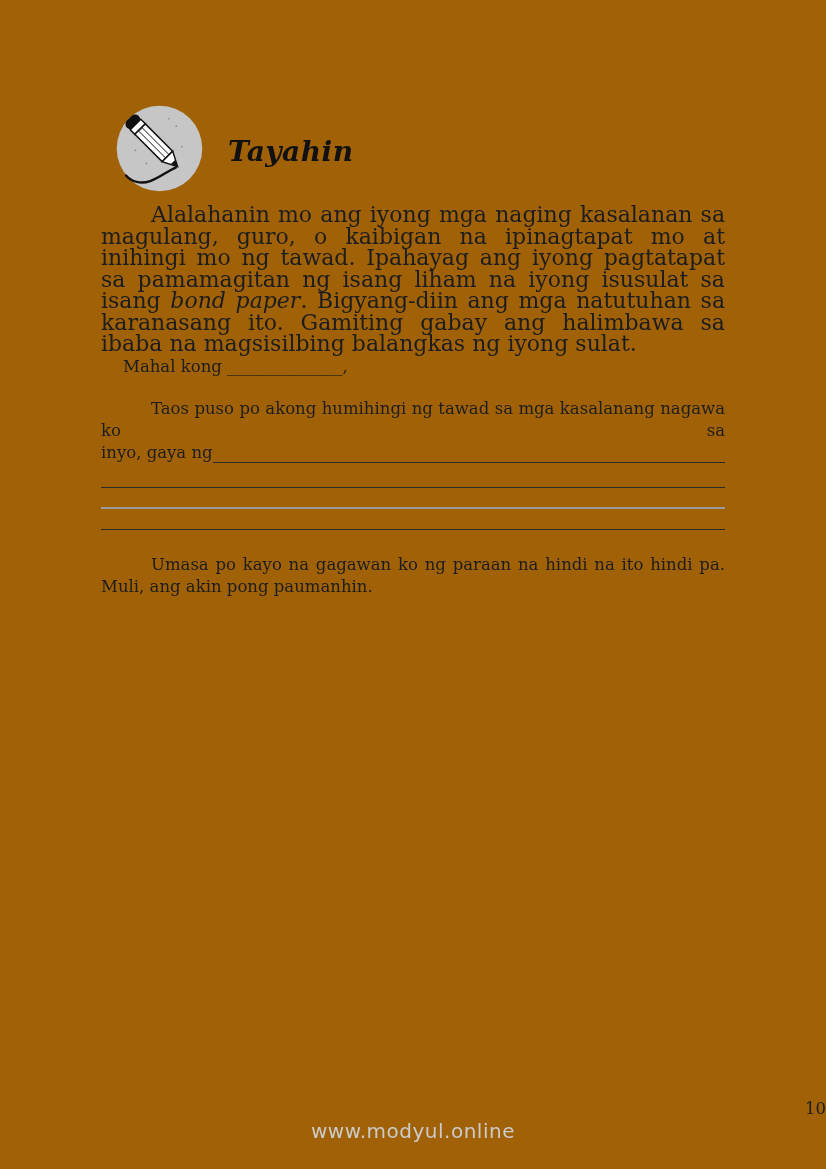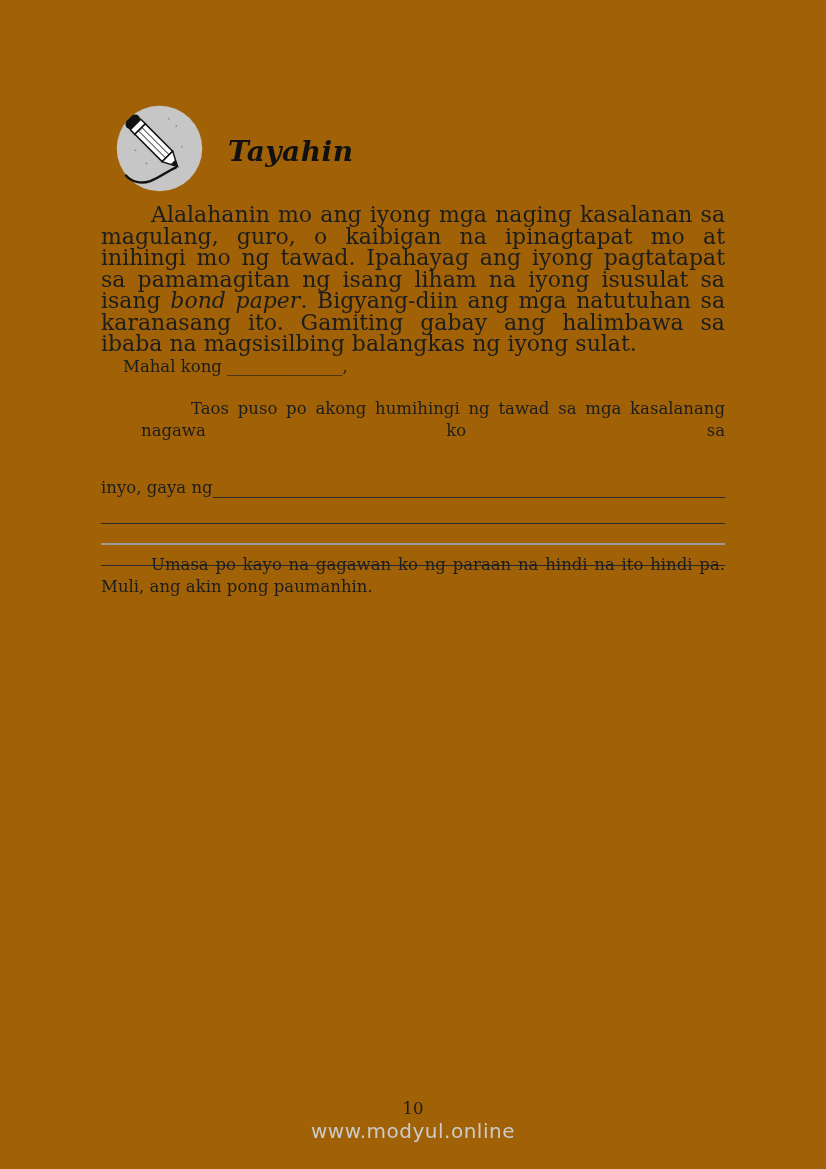--- a/index.html
+++ b/index.html
@@ -63,27 +63,25 @@
     left: 101px;
     top: 398px;
     width: 624px;
     font-size: 16.5px;
     line-height: 21.5px;
   }
   .jline {
     text-align: justify;
     text-align-last: justify;
     text-indent: 50px;
-    margin-left: 40px;
   }
   .fill-row {
     display: flex;
-    align-items: center;
+    align-items: flex-end;
     height: 22px;
-    margin-top: 36px;
   }
   .fill-row .fill-rule {
     flex: 1;
     height: 19px;
     border-bottom: 1.3px solid #2a2a2a;
   }
   .blank-line { width: 624px; }
   .blank-line.dark { border-bottom: 1.4px solid #2a2a2a; }
   .blank-line.gray { border-bottom: 2.4px solid #9a9a9a; }
   .b1 { height: 25px; }
@@ -101,21 +99,21 @@
     text-align: justify;
     text-indent: 50px;
   }
 
   
   .page-number {
     position: absolute;
     left: 0;
     top: 1099px;
     width: 100%;
-    text-align: center;
+    text-align: right;
     font-size: 16.5px;
     color: #1d1d1d;
   }
   .watermark {
     position: absolute;
     left: 0;
     top: 1119px;
     width: 100%;
     text-align: center;
     font-size: 20px;

